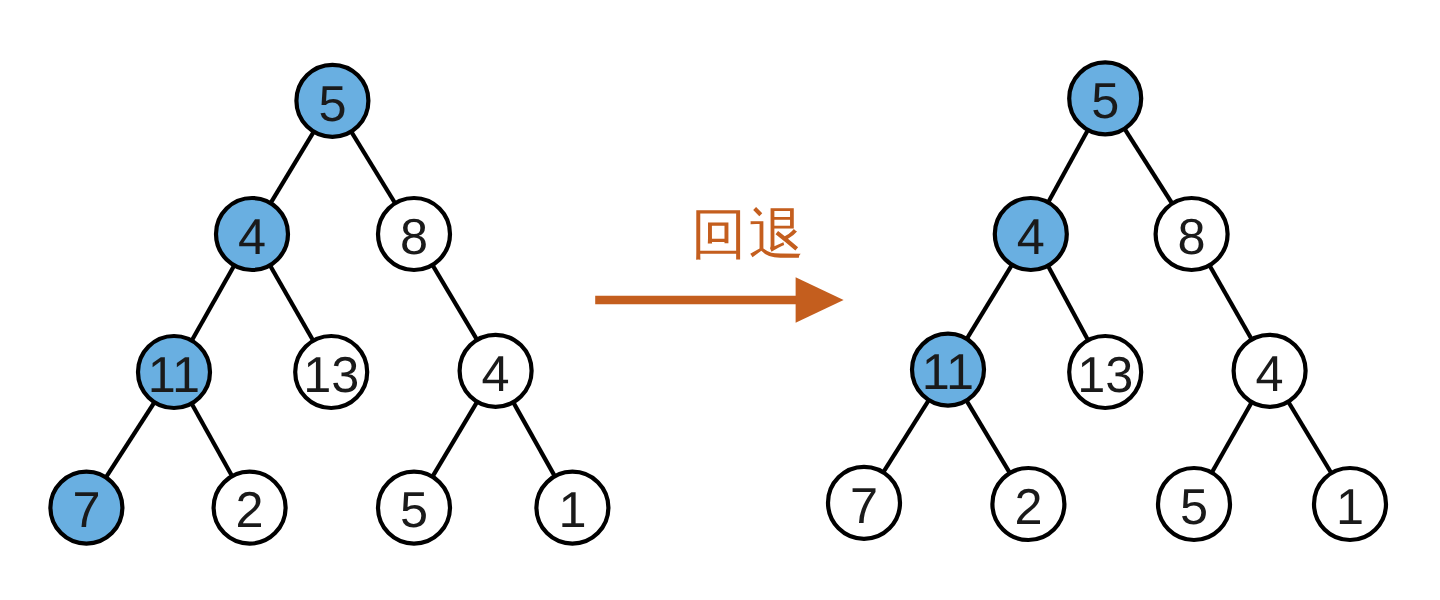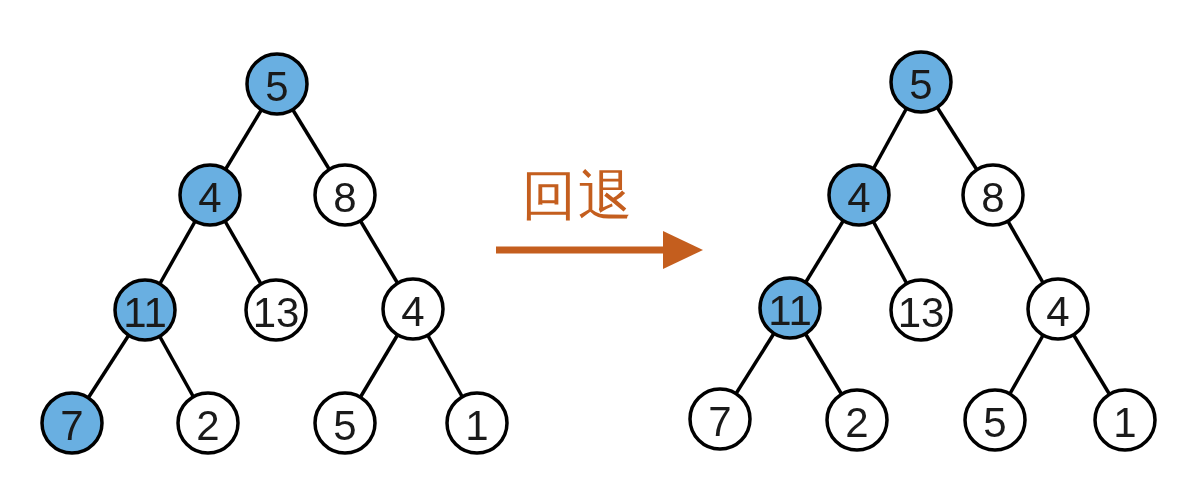--- a/index.html
+++ b/index.html
@@ -20,22 +20,22 @@
     left: 0;
     top: 0;
   }
   .arrow-label {
     position: absolute;
     left: 522px;
     top: 164px;
     width: 150px;
     height: 62px;
     line-height: 62px;
-    text-align: left;
-    font-size: 54px;
+    text-align: right;
+    font-size: 46px;
     letter-spacing: 2px;
     user-select: none;
   }
 </style>
 </head>
 <body>
 
 <div class="stage">
   <svg id="diagram" width="1200" height="500" viewBox="0 0 1200 500">
       <line x1="277" y1="84" x2="210" y2="195" stroke="#000000" stroke-width="3.5"></line>

